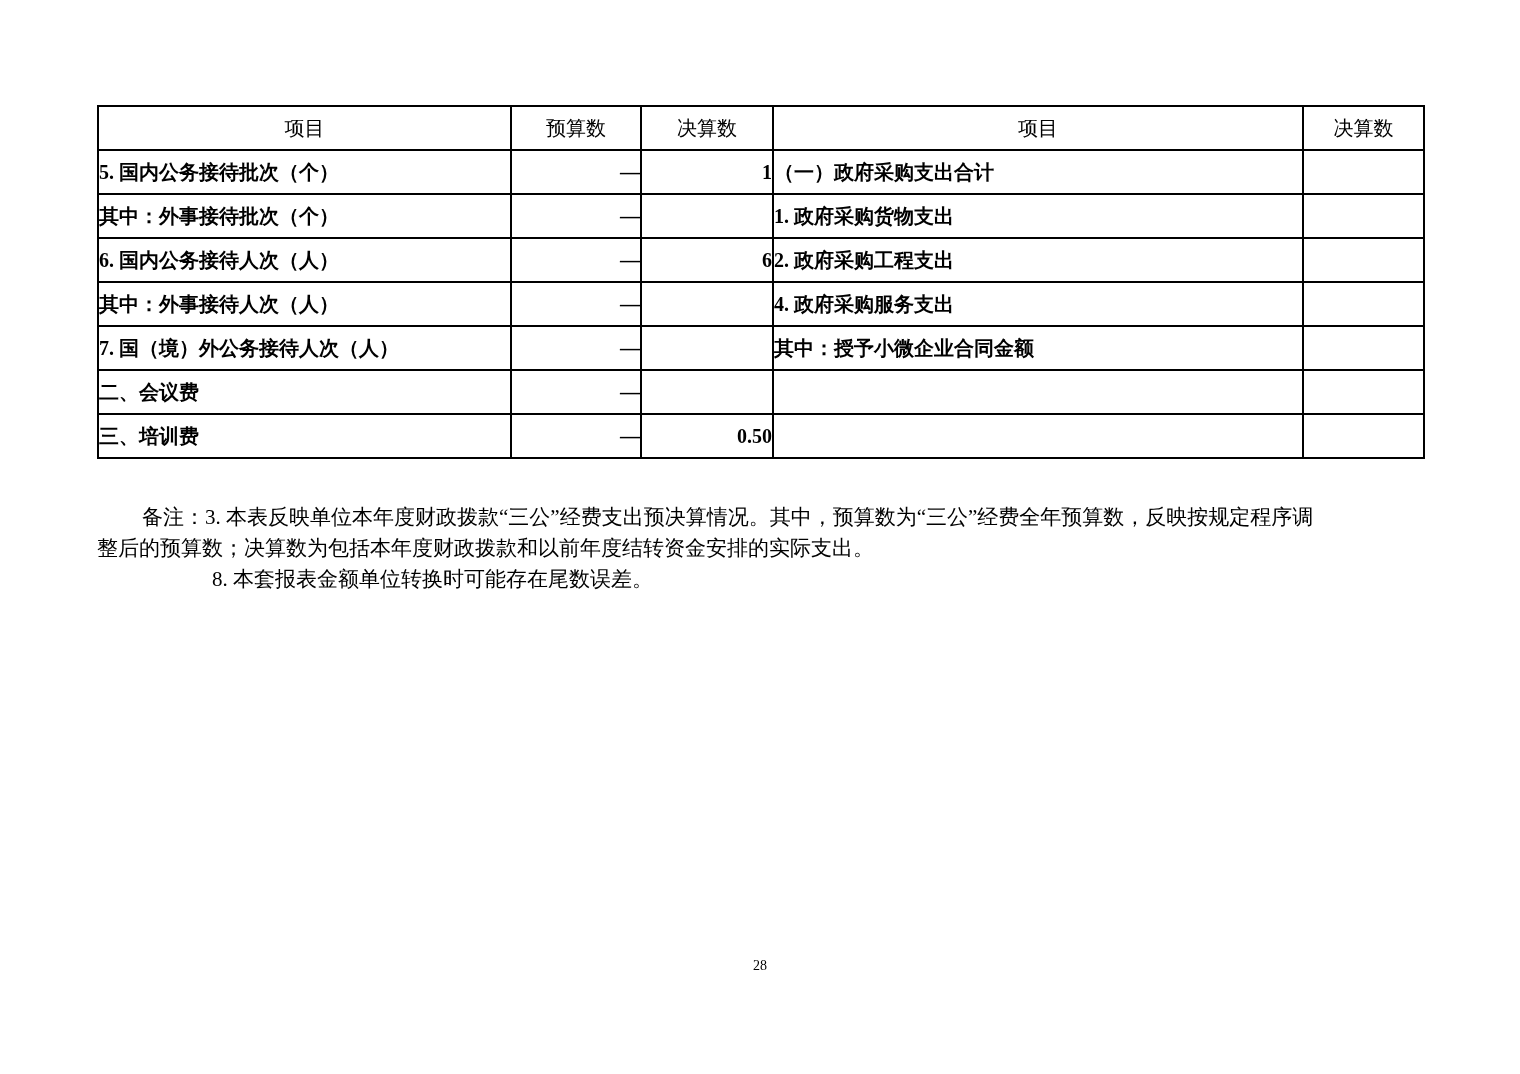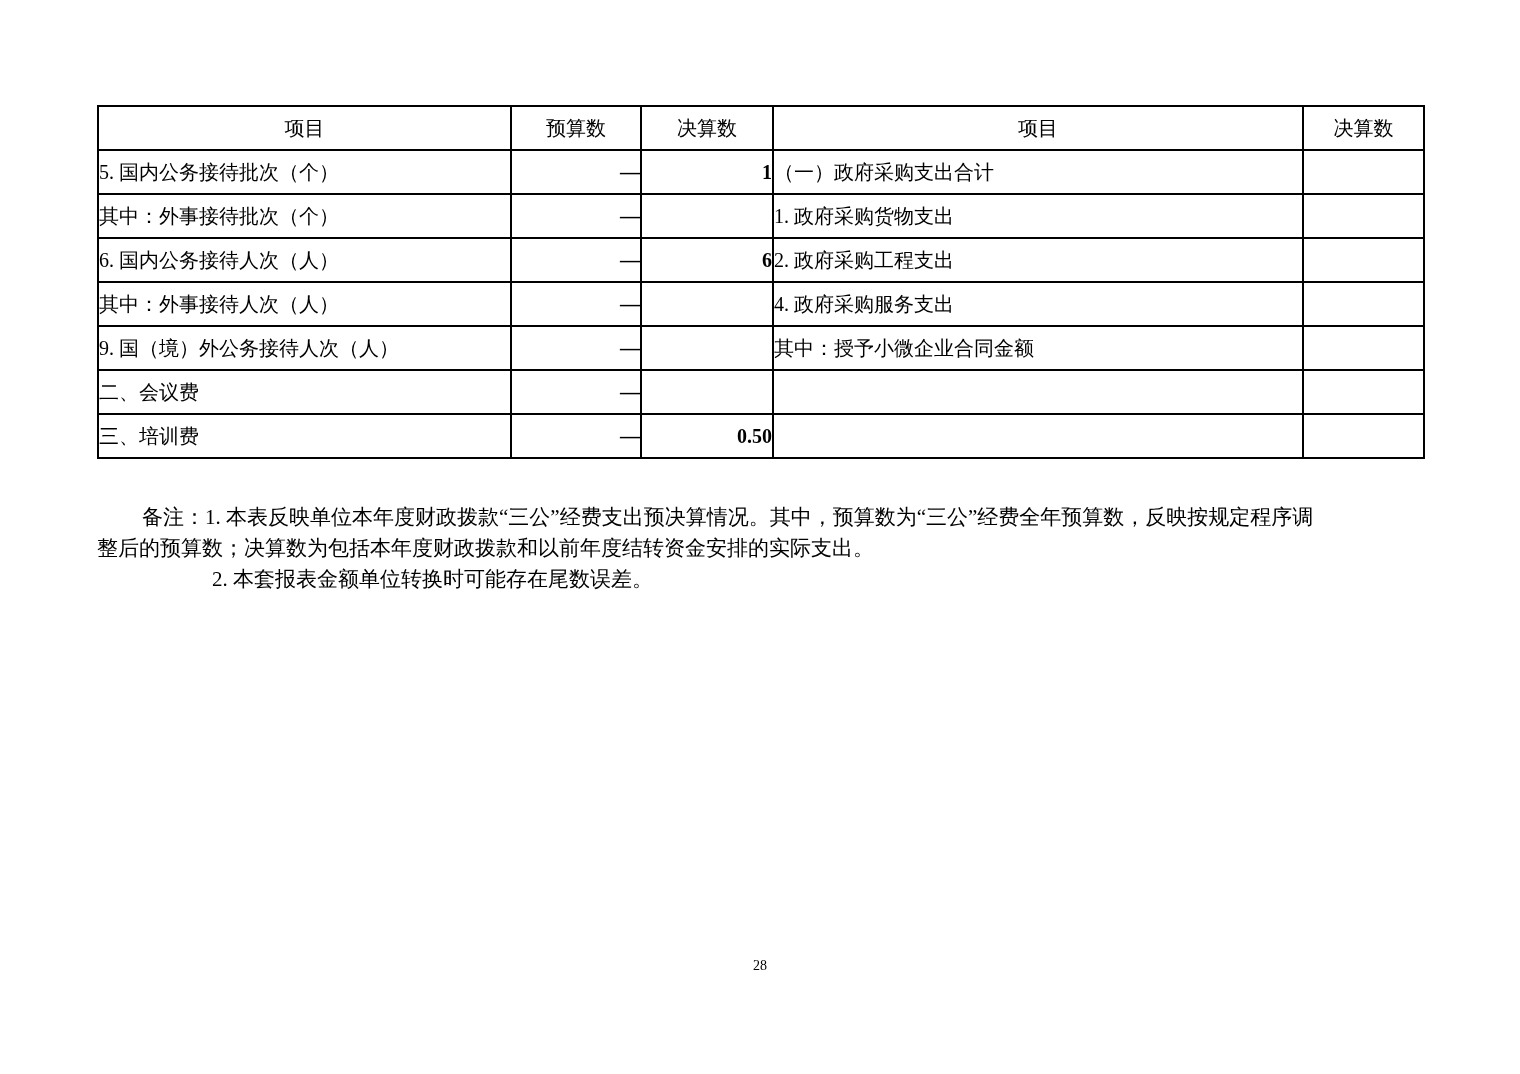--- a/index.html
+++ b/index.html
@@ -26,21 +26,21 @@
     vertical-align:middle;
     overflow:hidden;
     white-space:nowrap;
   }
   table.expense th {
     font-weight:normal;
     text-align:center;
     border-radius:20px;
   }
   td.item {
-    font-weight:normal;
+    font-weight:bold;
     text-align:left;
   }
   td.num {
     font-weight:bold;
     text-align:right;
     padding-right:14px;
   }
   
   .ind-top  { padding-left:8px;  }
   .ind-num  { padding-left:23px; }
@@ -106,21 +106,21 @@
         <td class="num"></td>
       </tr>
       <tr>
         <td class="item ind-sub">其中：外事接待人次（人）</td>
         <td class="num">—</td>
         <td class="num"></td>
         <td class="item r-num">4. 政府采购服务支出</td>
         <td class="num"></td>
       </tr>
       <tr>
-        <td class="item ind-num">9. 国（境）外公务接待人次（人）</td>
+        <td class="item ind-num">7. 国（境）外公务接待人次（人）</td>
         <td class="num">—</td>
         <td class="num"></td>
         <td class="item r-sub">其中：授予小微企业合同金额</td>
         <td class="num"></td>
       </tr>
       <tr>
         <td class="item ind-top">二、会议费</td>
         <td class="num">—</td>
         <td class="num"></td>
         <td class="item r-top"></td>
@@ -130,20 +130,20 @@
         <td class="item ind-top">三、培训费</td>
         <td class="num">—</td>
         <td class="num">0.50</td>
         <td class="item r-top"></td>
         <td class="num"></td>
       </tr>
     </tbody>
   </table>
 
   <div class="notes">
-    <div class="note-line l1">备注：1. 本表反映单位本年度财政拨款“三公”经费支出预决算情况。其中，预算数为“三公”经费全年预算数，反映按规定程序调</div>
+    <div class="note-line l1">备注：3. 本表反映单位本年度财政拨款“三公”经费支出预决算情况。其中，预算数为“三公”经费全年预算数，反映按规定程序调</div>
     <div class="note-line l2">整后的预算数；决算数为包括本年度财政拨款和以前年度结转资金安排的实际支出。</div>
-    <div class="note-line l3">2. 本套报表金额单位转换时可能存在尾数误差。</div>
+    <div class="note-line l3">8. 本套报表金额单位转换时可能存在尾数误差。</div>
   </div>
 
   <div class="page-number">28</div>
 
 </div>
 
 </body></html>

